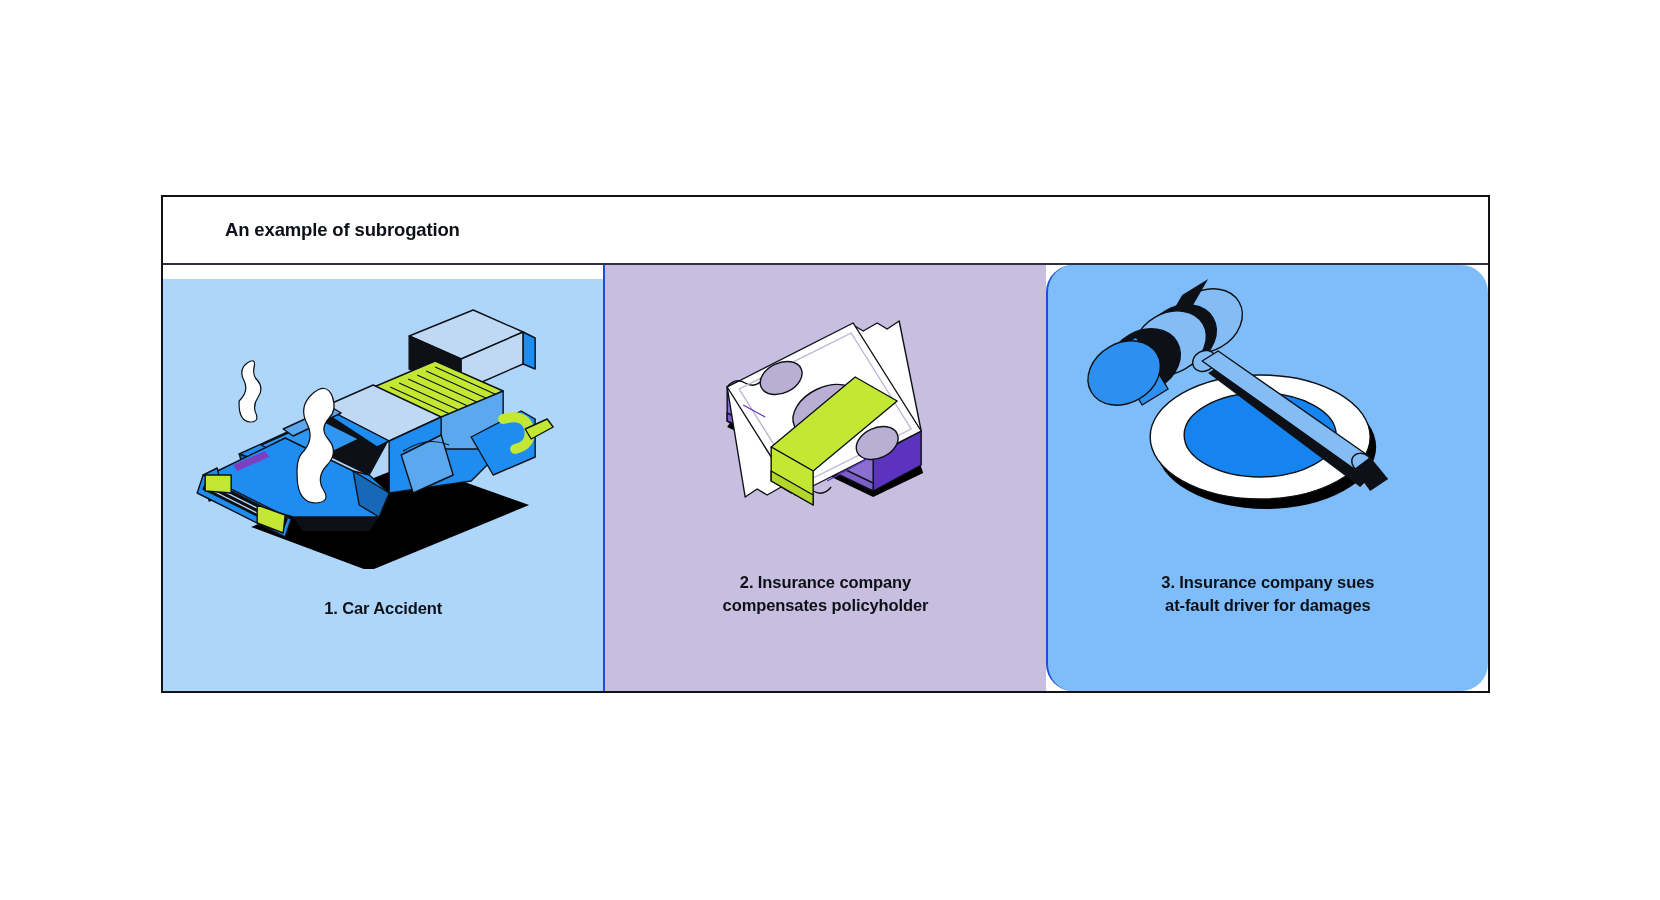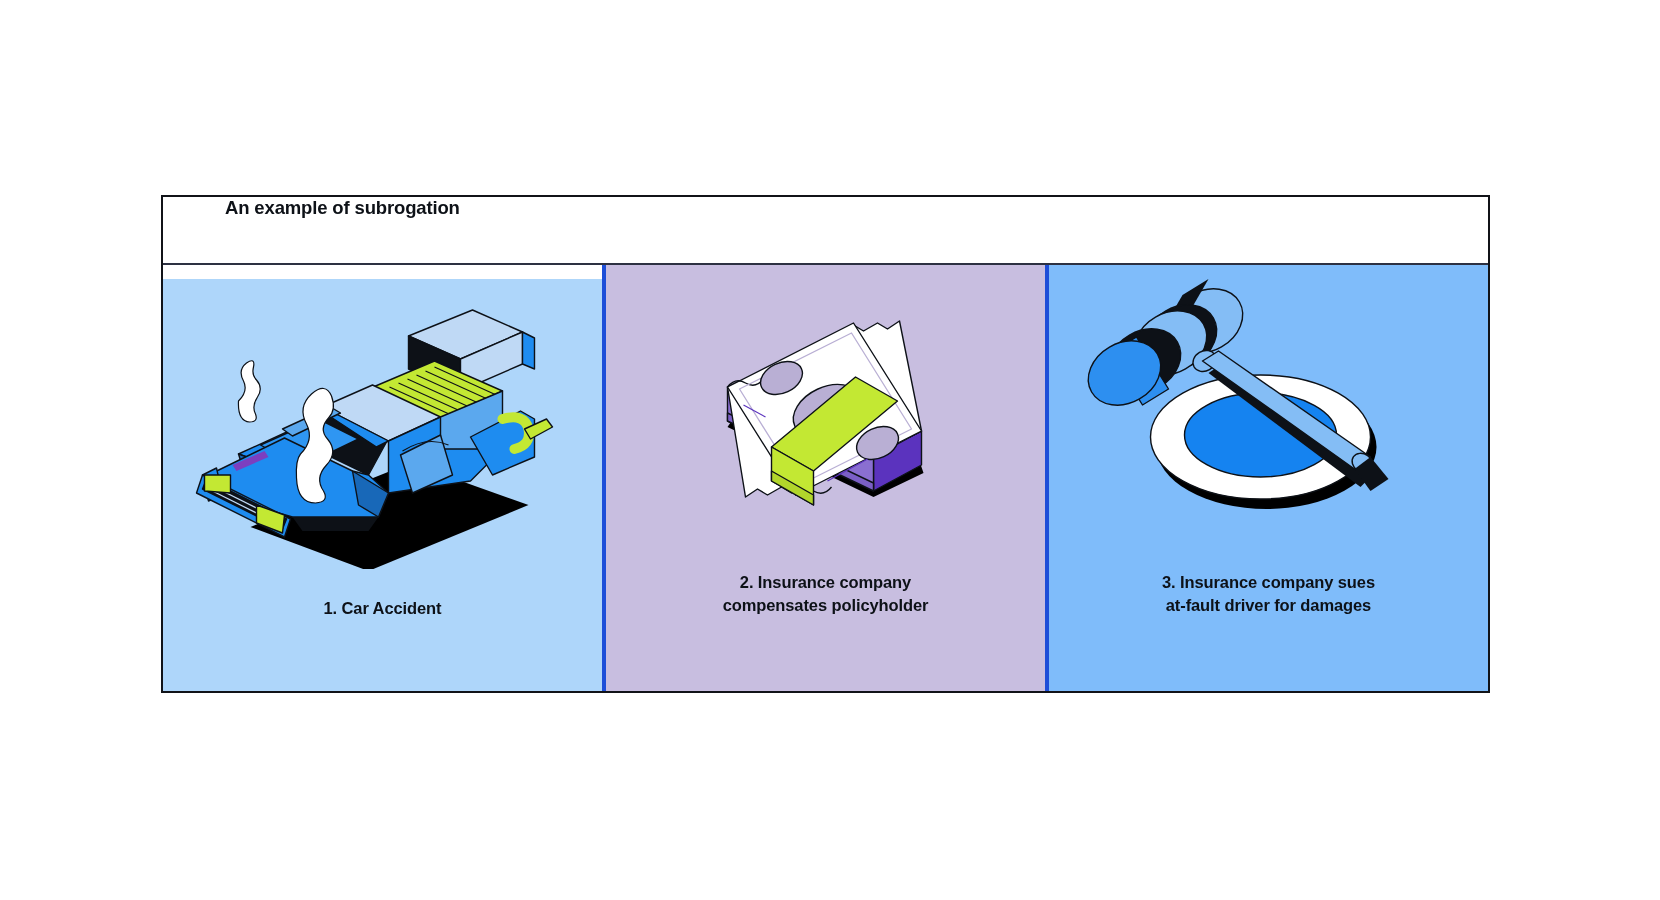--- a/index.html
+++ b/index.html
@@ -33,20 +33,21 @@
     flex-direction: column;
   }
 
   
   #title-bar {
     height: 68px;
     flex: 0 0 68px;
     background: #ffffff;
     border-bottom: 2px solid #2d3142;
     display: flex;
+    align-items: center;
     box-sizing: border-box;
   }
 
   #title-text {
     padding-left: 62px;
     font-size: 18.5px;
     font-weight: bold;
     color: #0d1117;
     letter-spacing: -0.15px;
   }
@@ -61,21 +62,21 @@
   .panel {
     position: relative;
     flex: 1 1 0;
     display: flex;
     flex-direction: column;
     align-items: center;
     justify-content: flex-start;
     overflow: hidden;
     box-sizing: border-box;
   }
-  .panel + .panel { border-left: 4px solid #1d4ed8; }
+  .panel + .panel { border-left: 2px solid #1d4ed8; }
 
   .panel-art {
     position: relative;
     width: 100%;
     height: 290px;
     flex: 0 0 290px;
   }
   .panel-art svg { display: block; width: 100%; height: 100%; }
 
   .panel-caption {
@@ -224,21 +225,21 @@
                 <path d="M212,216 L252,194"></path>
                 <path d="M128,140 L150,152"></path>
               </g>
             </g>
           </svg>
         </div>
         <div class="panel-caption cap-2">2. Insurance company
 compensates policyholder</div>
       </div>
 
-      <div class="panel" style="background:#7FBCFA;">
+      <div class="panel" style="background:#7FBCFA;border-radius:27px;">
         <div class="panel-art">
           <svg viewBox="0 0 420 290" preserveAspectRatio="xMidYMid meet">
             <g stroke="#0D1117" stroke-width="1.4" stroke-linejoin="round">
 
               <ellipse cx="208" cy="182" rx="110" ry="62" fill="#000000" stroke="none"></ellipse>
 
               <ellipse cx="202" cy="172" rx="110" ry="62" fill="#FFFFFF"></ellipse>
 
               <ellipse cx="202" cy="170" rx="76" ry="42" fill="#1583F0"></ellipse>
 

